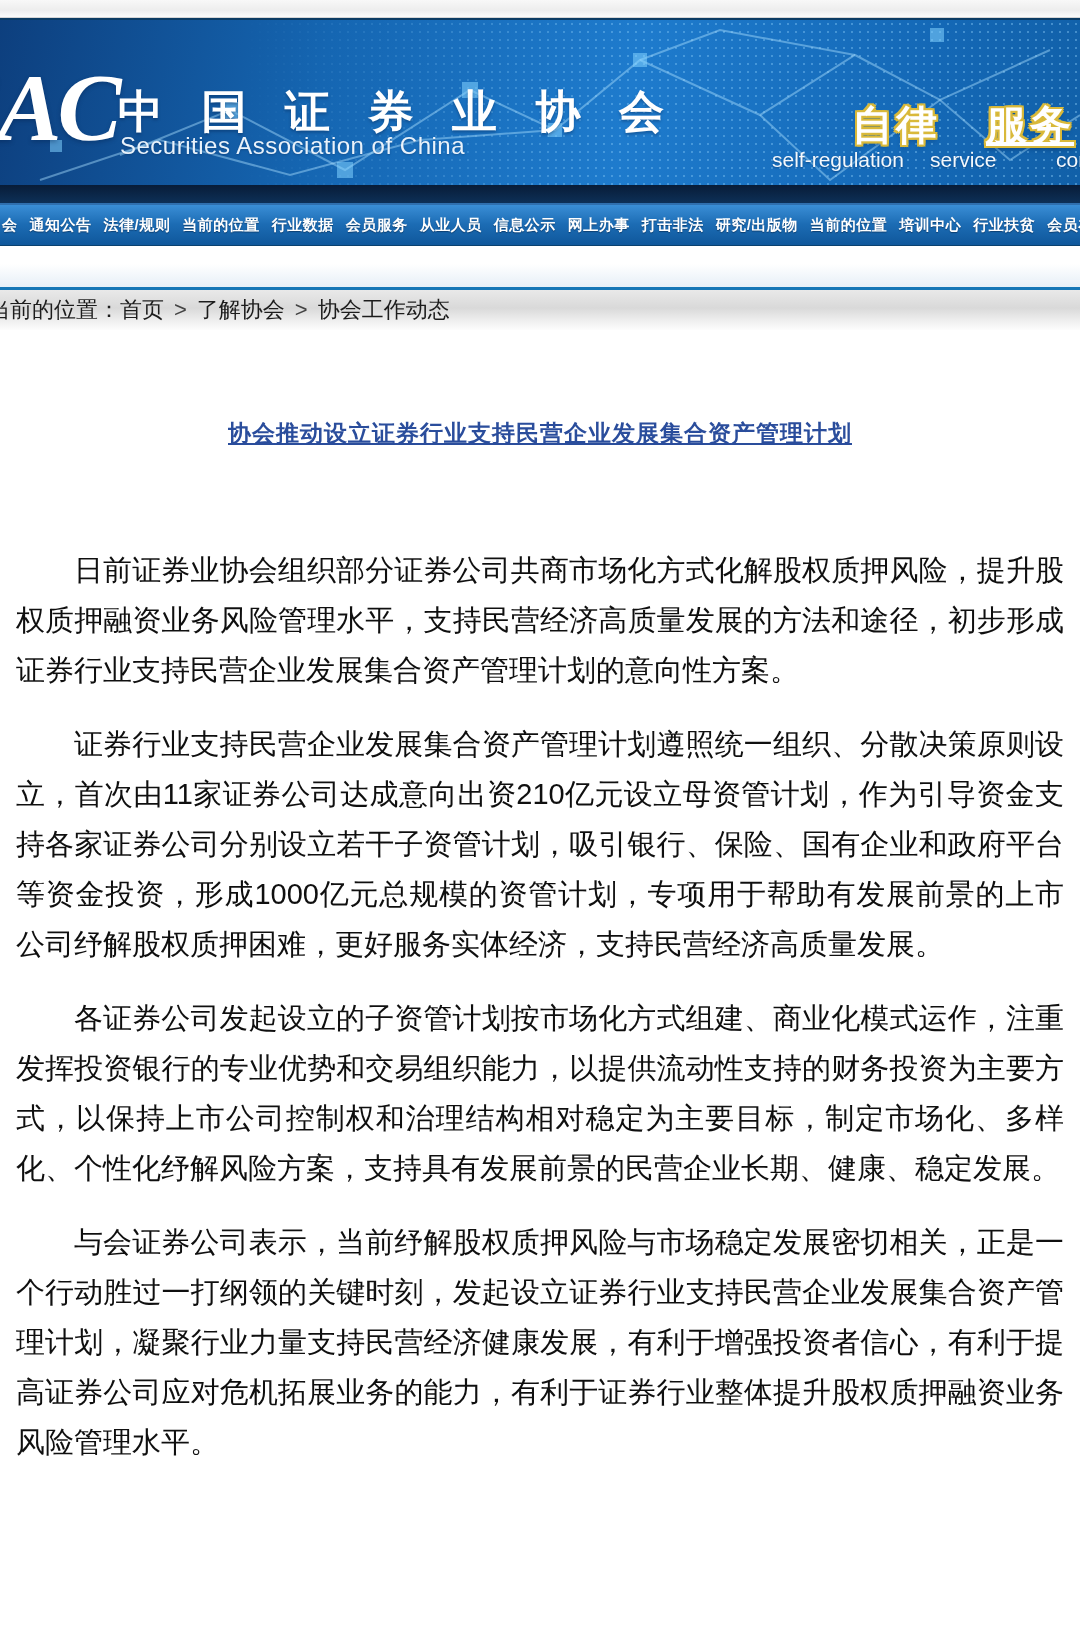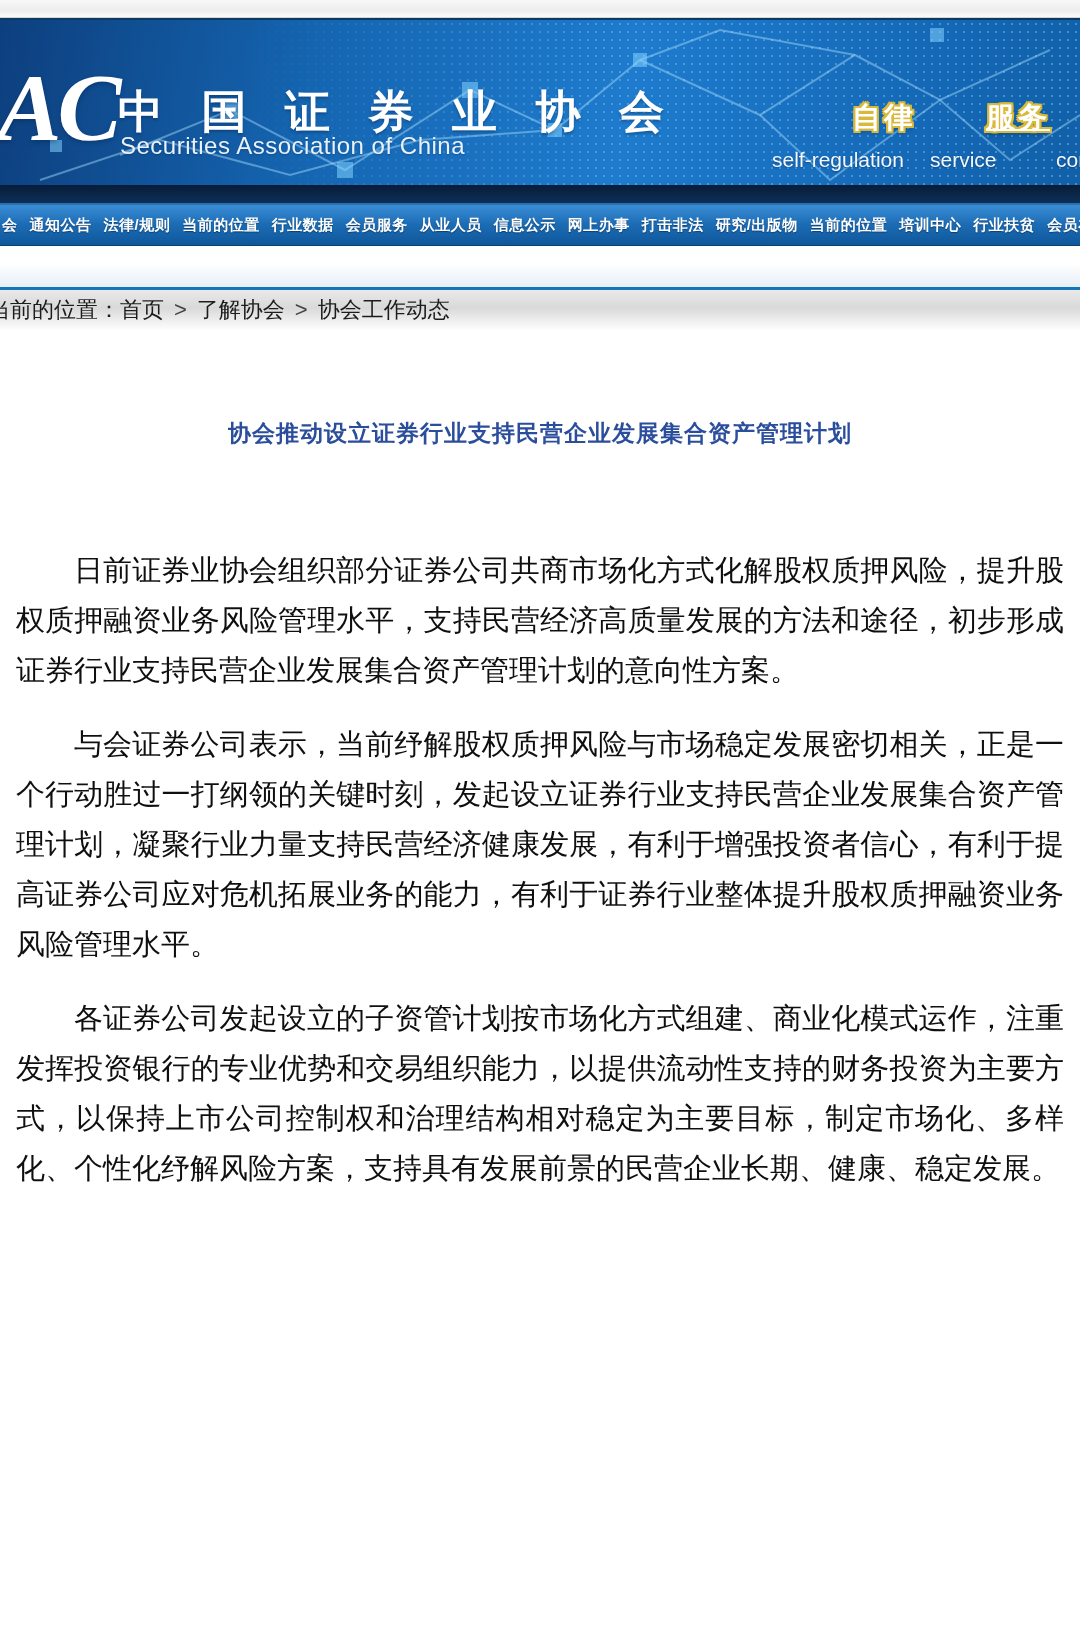--- a/index.html
+++ b/index.html
@@ -43,21 +43,21 @@
     position:absolute; left:118px; top:62px;
     font-size:45px; font-weight:600; color:#ffffff; letter-spacing:13px;
     text-shadow:0 2px 3px rgba(0,30,70,.35); white-space:nowrap;
   }
   .org-en {
     position:absolute; left:120px; top:112px;
     font-size:24px; color:#e9f2fb; letter-spacing:.5px; white-space:nowrap;
     text-shadow:0 1px 2px rgba(0,30,70,.3);
   }
   .slogan-cn {
-    position:absolute; top:78px; font-size:29px; font-weight:bold; color:#ffffff;
+    position:absolute; top:78px; font-size:41px; font-weight:bold; color:#ffffff;
     letter-spacing:3px; white-space:nowrap;
     text-shadow:-2px 0 0 #d9b93a, 2px 0 0 #d9b93a, 0 -2px 0 #d9b93a, 0 2px 0 #d9b93a,
                 -2px -2px 0 #d9b93a, 2px 2px 0 #d9b93a, -2px 2px 0 #d9b93a, 2px -2px 0 #d9b93a,
                 0 3px 5px rgba(0,30,70,.4);
   }
   .slogan-cn.s1 { left:852px; }
   .slogan-cn.s2 { left:986px;text-decoration:underline; }
   .slogan-en {
     position:absolute; top:128px; font-size:21px; color:#f3f8fd; white-space:nowrap;
     text-shadow:0 1px 2px rgba(0,30,70,.45);
@@ -95,21 +95,21 @@
     font-size:22px; color:#1c1c1c;
     padding-left:0; margin-left:-12px; white-space:nowrap;
   }
   .breadcrumb-bar .sep { margin:0 10px; color:#444; }
   .crumb-link { cursor:pointer; }
 
   
   .article { padding:0 16px; }
   .article-title {
     margin-top:88px; text-align:center;
-    font-size:23px; font-weight:bold; color:#2a4d9c; letter-spacing:1px;
+    font-size:23px; font-weight:bold; color:#2a4d9c; letter-spacing:1px;text-decoration:underline;
   }
   .article-body { margin-top:96px; }
   .article-body p {
     font-size:29px; line-height:50px; color:#0f0f0f;
     text-indent:2em; margin-bottom:24px; text-align:justify;
     font-weight:500;
   }
 </style>
 </head>
 <body>
@@ -177,18 +177,19 @@
     <span class="sep">&gt;</span>
     <span class="crumb-link">了解协会</span>
     <span class="sep">&gt;</span>
     <span class="crumb-link">协会工作动态</span>
   </div>
 
   <main class="article">
     <h1 class="article-title">协会推动设立证券行业支持民营企业发展集合资产管理计划</h1>
     <div class="article-body">
       <p>日前证券业协会组织部分证券公司共商市场化方式化解股权质押风险，提升股权质押融资业务风险管理水平，支持民营经济高质量发展的方法和途径，初步形成证券行业支持民营企业发展集合资产管理计划的意向性方案。</p>
+      <p>证券行业支持民营企业发展集合资产管理计划遵照统一组织、分散决策原则设立，首次由11家证券公司达成意向出资210亿元设立母资管计划，作为引导资金支持各家证券公司分别设立若干子资管计划，吸引银行、保险、国有企业和政府平台等资金投资，形成1000亿元总规模的资管计划，专项用于帮助有发展前景的上市公司纾解股权质押困难，更好服务实体经济，支持民营经济高质量发展。</p>
+      <p>各证券公司发起设立的子资管计划按市场化方式组建、商业化模式运作，注重发挥投资银行的专业优势和交易组织能力，以提供流动性支持的财务投资为主要方式，以保持上市公司控制权和治理结构相对稳定为主要目标，制定市场化、多样化、个性化纾解风险方案，支持具有发展前景的民营企业长期、健康、稳定发展。</p>
       <p>与会证券公司表示，当前纾解股权质押风险与市场稳定发展密切相关，正是一个行动胜过一打纲领的关键时刻，发起设立证券行业支持民营企业发展集合资产管理计划，凝聚行业力量支持民营经济健康发展，有利于增强投资者信心，有利于提高证券公司应对危机拓展业务的能力，有利于证券行业整体提升股权质押融资业务风险管理水平。</p>
-      <p>各证券公司发起设立的子资管计划按市场化方式组建、商业化模式运作，注重发挥投资银行的专业优势和交易组织能力，以提供流动性支持的财务投资为主要方式，以保持上市公司控制权和治理结构相对稳定为主要目标，制定市场化、多样化、个性化纾解风险方案，支持具有发展前景的民营企业长期、健康、稳定发展。</p>
     </div>
   </main>
 
 </div>
 
 </body></html>

